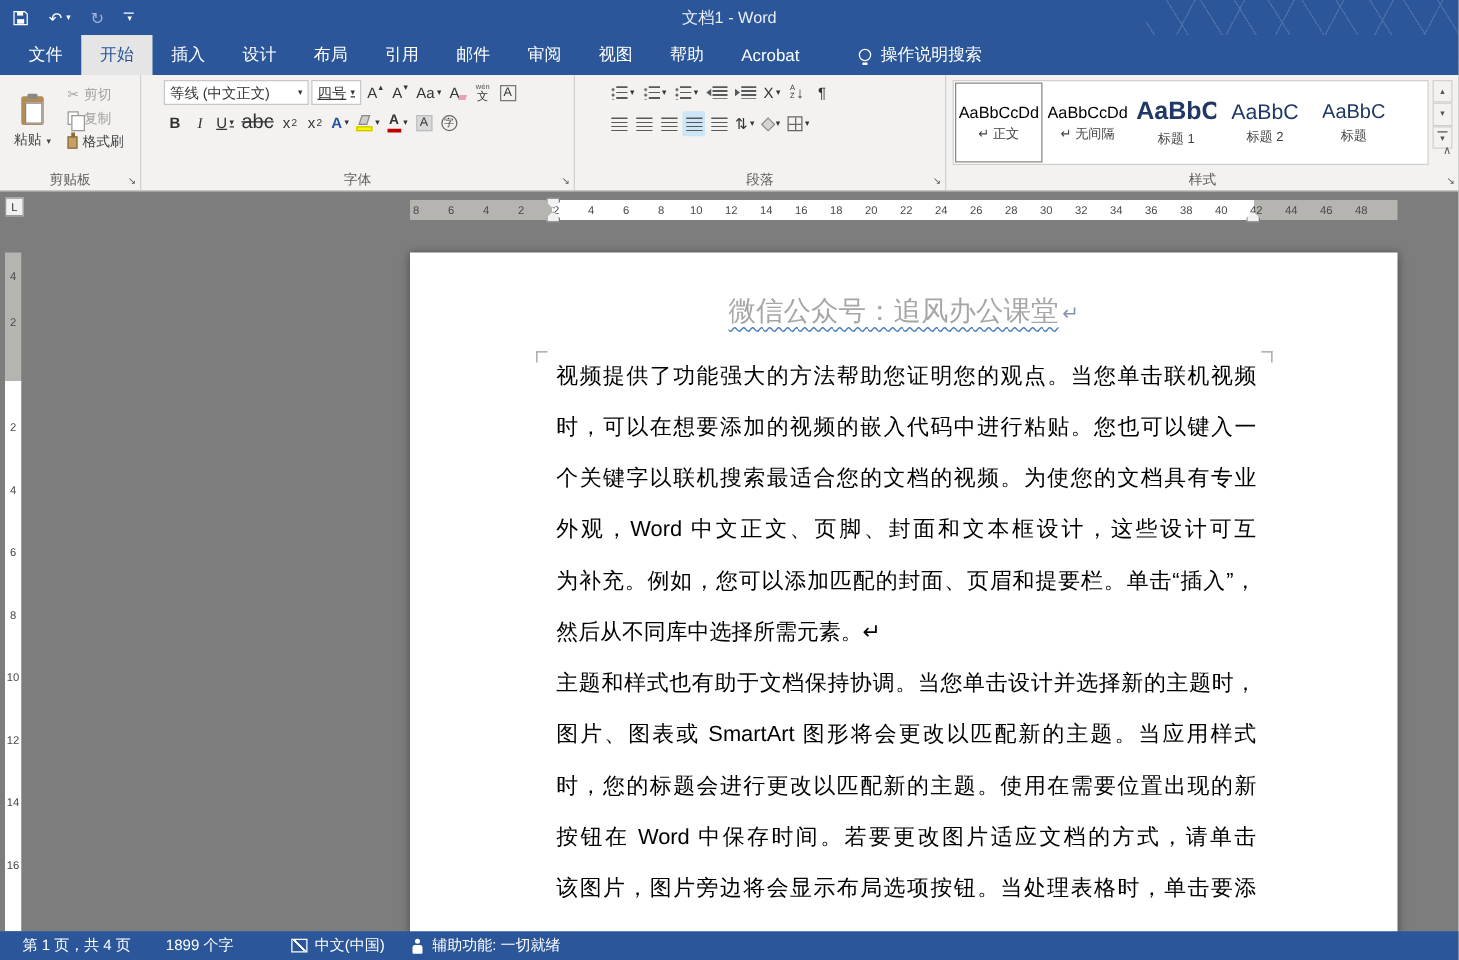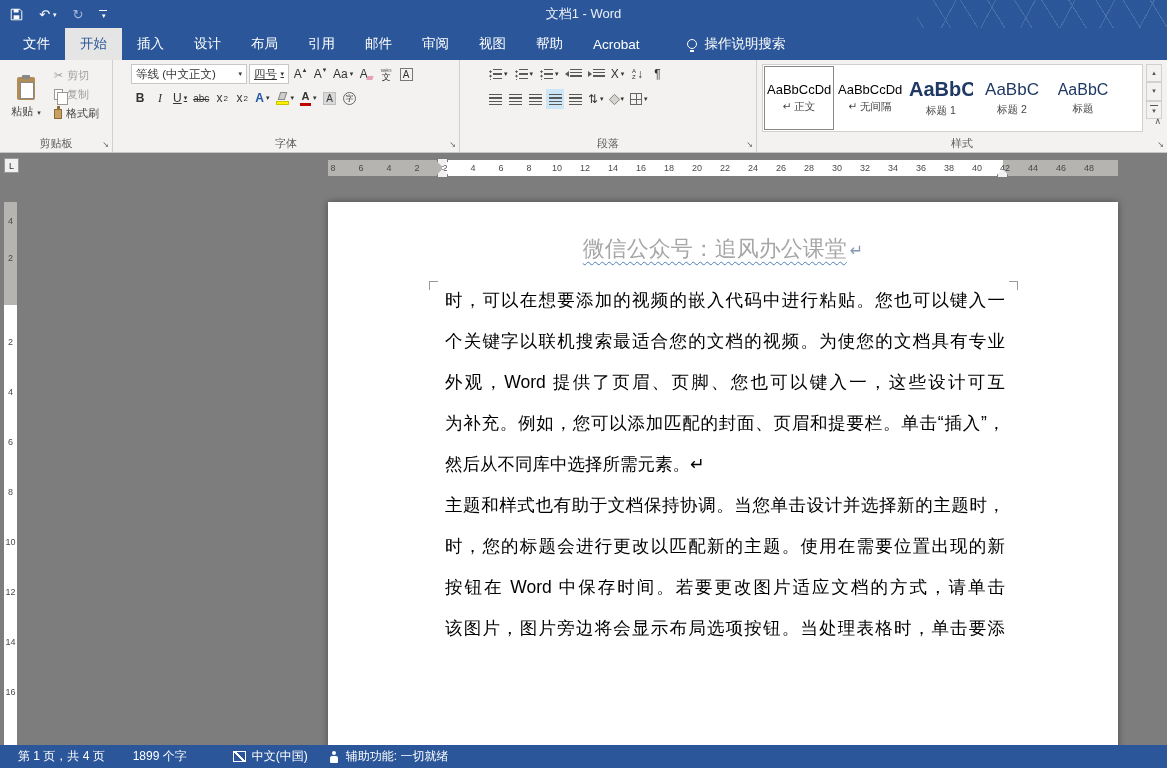--- a/index.html
+++ b/index.html
@@ -56,21 +56,21 @@
   
   .g-font { width:347px; }
   .g-font .gbody { flex-direction:column; padding:4px 6px 0; gap:4px; }
   .frow { display:flex; align-items:center; gap:2px;padding-left:12px; }
   .combo { background:#fff; border:1px solid #c8c6c4; height:20px; display:flex; align-items:center; justify-content:space-between; font-size:11.5px; padding:0 4px; color:#333; cursor:default; }
   .combo.name { width:116px; white-space:nowrap; overflow:hidden; }
   .combo.size { width:40px;text-decoration:underline; }
   .b  { font-weight:bold; }
   .it { font-style:italic; font-family:"Liberation Serif","DejaVu Serif",serif; }
   .u  { text-decoration:underline; }
-  .strike { text-decoration:line-through; font-size:10px; }
+  .strike { text-decoration:line-through; font-size:16px; }
   sub,sup { font-size:8px; }
   .supmark { font-size:7px; margin-top:-8px; }
   .erz { width:6px; height:4px; background:#e8a0b4; transform:skewX(-20deg); margin:8px 0 0 -2px; }
   .ic-py { display:flex; flex-direction:column; align-items:center; line-height:1; }
   .ic-py .top { font-size:6px; color:#555; }
   .ic-py .bot { font-size:9px; color:#333; }
   .boxA { border:1px solid #777; padding:0 2px; font-size:10px; }
   .fxA { color:#2156a5; font-weight:bold; }
   .ic-hl { width:13px; height:13px; position:relative; }
   .ic-hl .pen { position:absolute; left:3px; top:0; width:7px; height:8px; background:#cfcdcb; border:1px solid #8a8886; transform:skewX(-18deg); }
@@ -528,29 +528,31 @@
       </div>
   </div>
 
   <div class="page">
     <div class="doc-title">
       <span class="t">微信公众号：追风办公课堂</span><span class="mark">↵</span>
     </div>
     <div class="doc-body">
       <div class="para1">
 
+      <div class="line">视频提供了功能强大的方法帮助您证明您的观点。当您单击联机视频</div>
           <div class="line">时，可以在想要添加的视频的嵌入代码中进行粘贴。您也可以键入一</div>
           <div class="line">个关键字以联机搜索最适合您的文档的视频。为使您的文档具有专业</div>
-          <div class="line">外观，Word 提供了页眉、页脚、您也可以键入一，这些设计可互</div>
+          <div class="line">外观，Word 中文正文、页脚、封面和文本框设计，这些设计可互</div>
           <div class="line">为补充。例如，您可以添加匹配的封面、页眉和提要栏。单击“插入”，</div>
           <div class="line">然后从不同库中选择所需元素。↵</div>
         </div>
       <div class="para2">
 
       <div class="line">主题和样式也有助于文档保持协调。当您单击设计并选择新的主题时，</div>
+          <div class="line">图片、图表或 SmartArt 图形将会更改以匹配新的主题。当应用样式</div>
           <div class="line">时，您的标题会进行更改以匹配新的主题。使用在需要位置出现的新</div>
           <div class="line">按钮在 Word 中保存时间。若要更改图片适应文档的方式，请单击</div>
           <div class="line">该图片，图片旁边将会显示布局选项按钮。当处理表格时，单击要添</div>
         </div>
     </div>
   </div>
   <span class="crop tl"></span>
   <span class="crop tr"></span>
 
   <div class="status">

